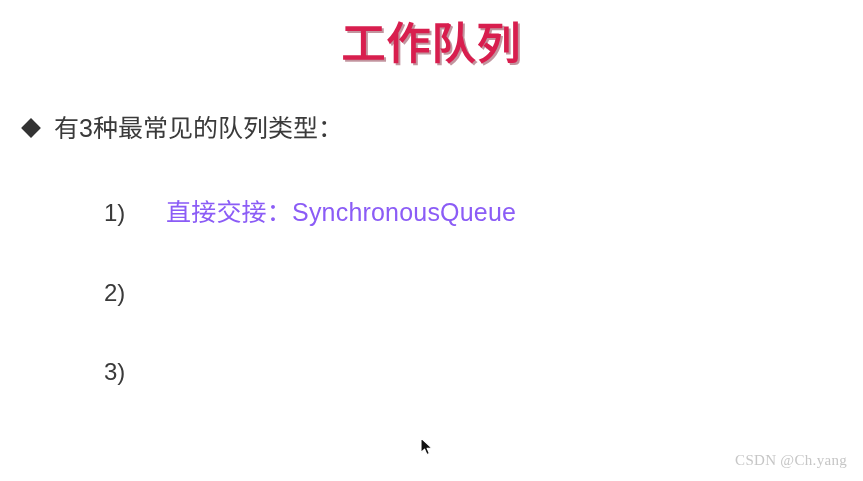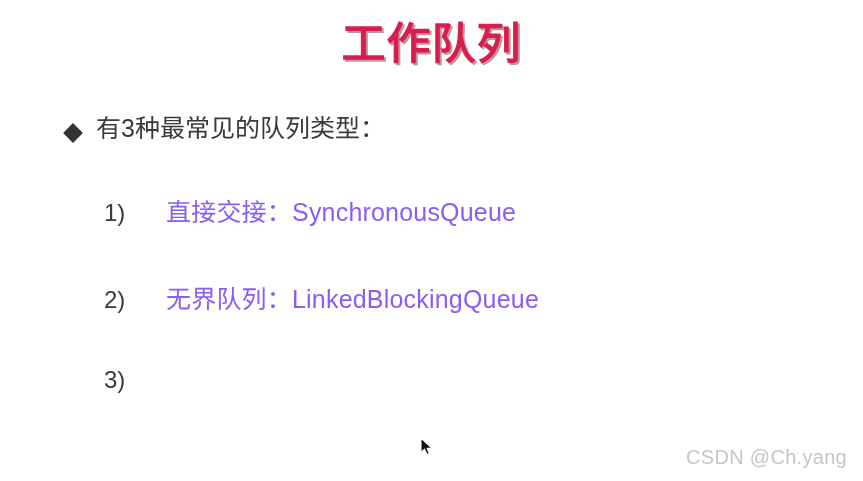--- a/index.html
+++ b/index.html
@@ -42,22 +42,22 @@
     top: 112px;
     left: 0;
     width: 863px;
     color: #3b3b3b;
   }
 
   
   .bullet-row {
     position: relative;
     display: flex;
-    align-items: center;
-    padding-left: 66px;
+    align-items: flex-start;
+    padding-left: 24px;
     margin-bottom: 46px;
   }
 
   .diamond-bullet {
     display: inline-block;
     width: 14px;
     height: 14px;
     margin-top: 9px;
     margin-right: 16px;
     background: #333333;
@@ -105,23 +105,23 @@
     color: #8b5cf6;
     font-family: "Liberation Sans", "DejaVu Sans", sans-serif;
     letter-spacing: 0.2px;
   }
 
   
   .watermark {
     position: absolute;
     right: 16px;
     bottom: 12px;
-    font-size: 20px;
+    font-size: 15px;
     color: #c6c6c6;
-    font-family: Liberation Sans, sans-serif;
+    font-family: Liberation Serif, serif;
     letter-spacing: 0.3px;
     user-select: none;
   }
 
   
   .cursor-pointer {
     position: absolute;
     left: 420px;
     top: 437px;
     width: 14px;
@@ -145,21 +145,20 @@
 
     <ol class="num-list">
 
       <li class="num-item">
         <span class="num-marker">1)</span>
         <span class="num-text">直接交接：SynchronousQueue</span>
       </li>
 
       <li class="num-item">
         <span class="num-marker">2)</span>
-        <span class="num-text">无界队列：LinkedBlockingQueue</span>
       </li>
 
       <li class="num-item">
         <span class="num-marker">3)</span>
       </li>
 
     </ol>
   </div>
 
   <div class="watermark">CSDN @Ch.yang</div>

